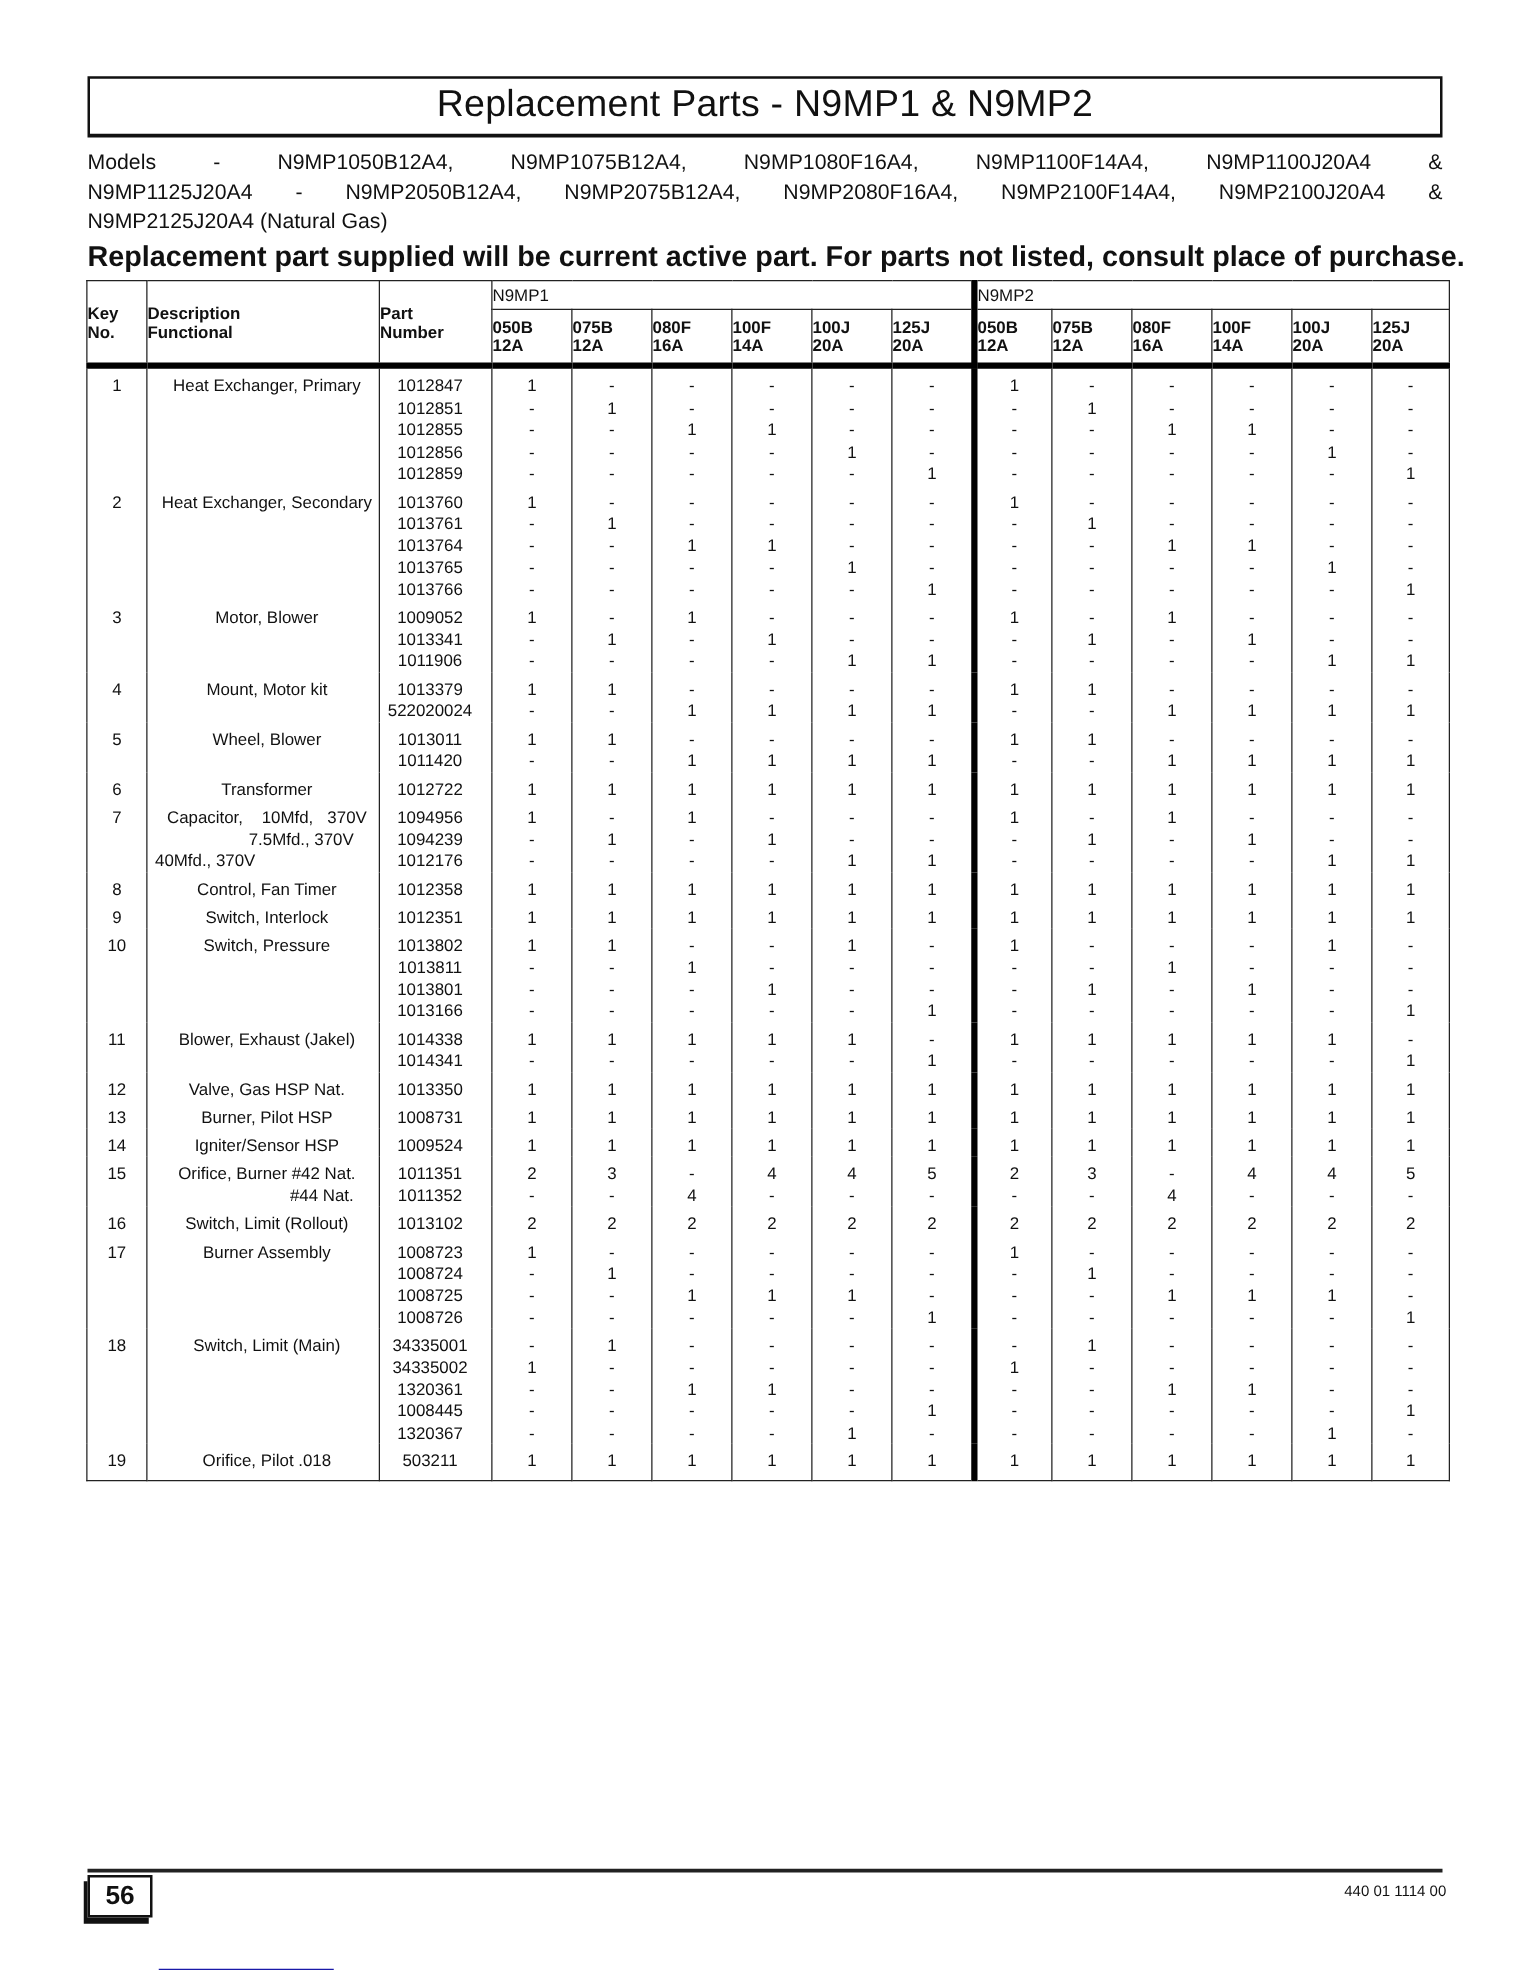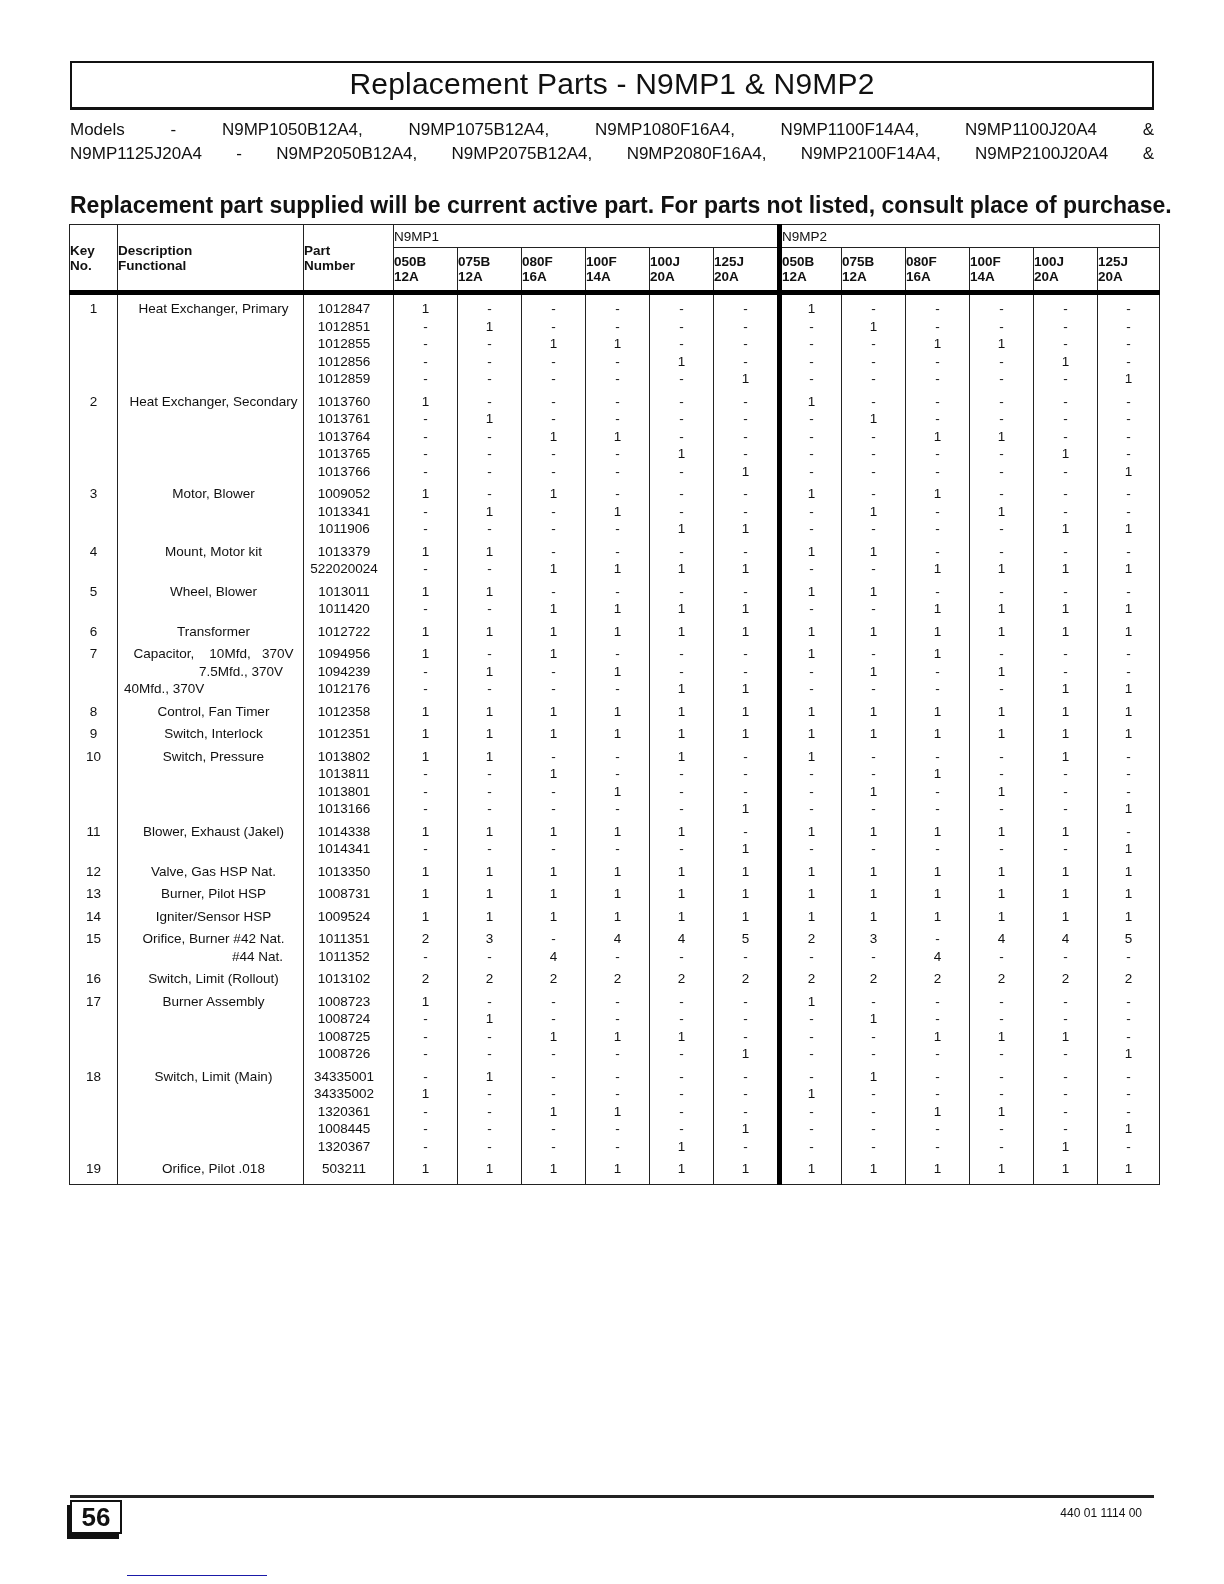--- a/index.html
+++ b/index.html
@@ -33,23 +33,23 @@
   td.desc { text-align: left; padding-left: 6px !important; }
   td.part { text-align: right; padding-right: 9px !important; }
   td.qty { line-height: 17.5px; }
   td.sep, th.sep { border-right: 5px solid #000 !important; }
   td.gray, th.gray { border-left-color: #888 !important; }
   .cell-line { display: block; line-height: 17.5px; height: 17.5px; }
 
   .footer-rule { position: absolute; left: 70px; top: 1495px; width: 1084px; height: 3px; background: #222; }
   .page-num { position: absolute; left: 70px; top: 1500px; width: 48px; height: 30px;
               border: 2px solid #111; background: #fff; box-shadow: -3px 5px 0 #111;
-              font-size: 26px; font-weight: bold; text-align: center; line-height: 30px;
+              font-size: 21px; font-weight: bold; text-align: center; line-height: 30px;
               font-family: "Liberation Sans Narrow", "Liberation Sans", sans-serif; }
-  .doc-code { position: absolute; right: 82px; top: 1506px; font-size: 12px;
+  .doc-code { position: absolute; right: 67px; top: 1506px; font-size: 12px;
               font-family: "Liberation Sans Narrow", "Liberation Sans", sans-serif; }
   .blue-line { position: absolute; left: 127px; top: 1575px; width: 140px; height: 1px; background: #1a1aa8; }
 </style>
 </head>
 <body>
 
 <div class="title-box">
   <h1>Replacement Parts - N9MP1 &amp; N9MP2</h1>
 </div>
 
@@ -66,20 +66,23 @@
     </div>
     <div class="row">
       <span>N9MP1125J20A4</span>
       <span>-</span>
       <span>N9MP2050B12A4,</span>
       <span>N9MP2075B12A4,</span>
       <span>N9MP2080F16A4,</span>
       <span>N9MP2100F14A4,</span>
       <span>N9MP2100J20A4</span>
       <span>&amp;</span>
+    </div>
+    <div class="row" style="justify-content: flex-start;">
+      <span>N9MP2125J20A4 (Natural Gas)</span>
     </div>
   </div>
 
 <div class="notice">Replacement part supplied will be current active part.  For parts not listed, consult place of purchase.</div>
 
 <table class="parts" id="parts-table">
   <colgroup>
     <col style="width:48px">
       <col style="width:186px">
       <col style="width:90px">

